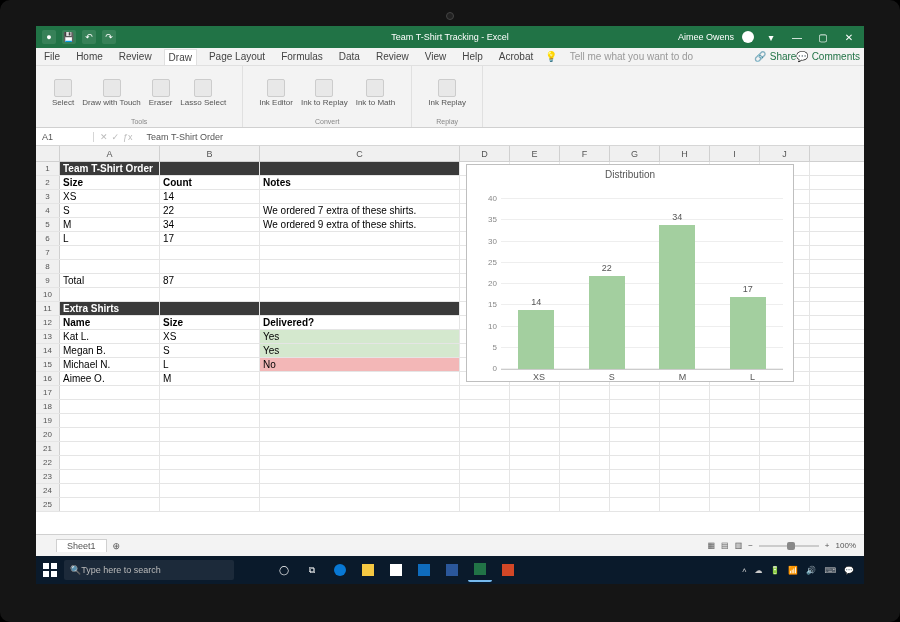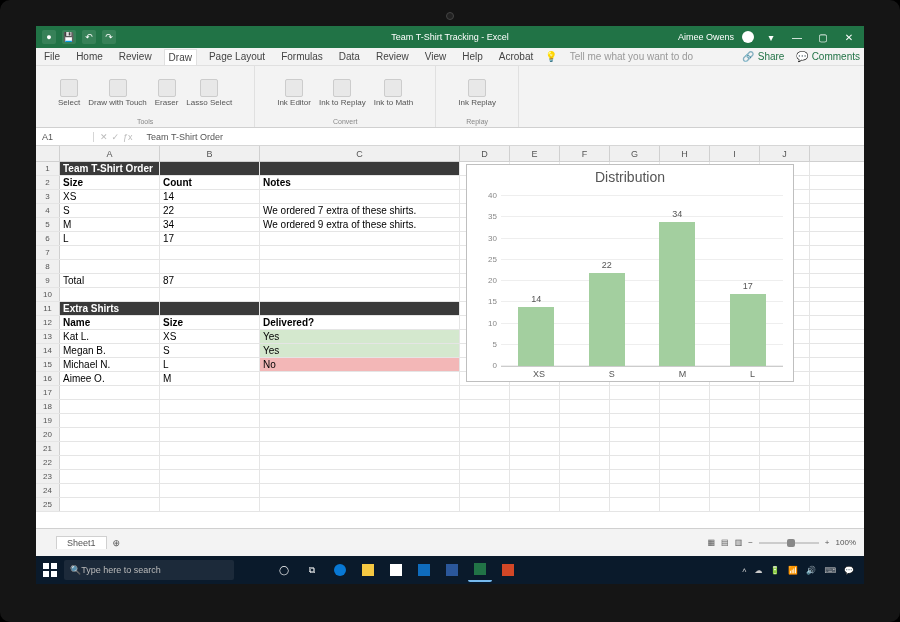--- a/index.html
+++ b/index.html
@@ -15,25 +15,25 @@
   .titlebar .title { position:absolute; left:50%; transform:translateX(-50%); font-size:9px; color:#fff;text-align:right;}
   .titlebar .right { margin-left:auto; display:flex; align-items:center; gap:8px; padding-right:6px;}
   .titlebar .avatar { width:12px; height:12px; border-radius:50%; background:#fff;}
   .titlebar .winbtn { width:18px; height:14px; display:flex; align-items:center; justify-content:center; font-size:10px;}
 
   
   .menurow { height: 18px; background: #f3f3f3; border-bottom: 1px solid #e0e0e0; display: flex; align-items: center; font-size: 10px; color: #444; padding: 0 4px; gap:8px;}
   .menurow .tab { padding:2px 4px; cursor:pointer;}
   .menurow .tab.active { background:#fff; border-top:1px solid #e0e0e0; border-left:1px solid #e0e0e0; border-right:1px solid #e0e0e0;}
   .menurow .tellme { color:#999; margin-left:4px;}
-  .menurow .right { margin-left:auto; display:flex; gap:12px; color:#217346;}
+  .menurow .right { margin-left:auto; display:flex; gap:0; color:#217346;}
 
   
   .ribbon { height: 62px; background: #f3f3f3; border-bottom:1px solid #d0d0d0; display:flex; align-items:stretch; font-size:8px; color:#555;}
-  .ribgroup { border-right:1px solid #e0e0e0; display:flex; flex-direction:column; padding:2px 20px; }
+  .ribgroup { border-right:1px solid #e0e0e0; display:flex; flex-direction:column; padding:2px 14px; }
   .ribgroup .controls { flex:1; display:flex; align-items:center; gap:4px;}
   .ribgroup .label { text-align:center; font-size:7px; color:#888; padding-top:1px;}
   .ribitem { display:flex; flex-direction:column; align-items:center; gap:1px; padding:0 2px;}
   .ribicon { width:18px; height:18px; background:#e8e8e8; border:1px solid #ccc; border-radius:2px;}
   .pen { width:12px; height:28px; border-radius:2px 2px 1px 1px; position:relative;}
   .pen::after { content:""; position:absolute; bottom:0; left:0; right:0; height:6px; background:#ddd;}
   .pen.red{background:#d62f2f;} .pen.black{background:#222;} .pen.yellow{background:#f2c511;} .pen.green{background:#3a8a3a;} .pen.blue{background:#2b6cb0;}
   .highlighter{ width:14px; height:28px; border-radius:2px; position:relative;}
   .highlighter.ylw{background:#f7f48b;} .highlighter.grn{background:#7ac17a;}
 
@@ -55,31 +55,31 @@
   .cell { border-right:1px solid #e5e5e5; font-size:10px; padding:0 3px; display:flex; align-items:center; overflow:hidden; white-space:nowrap;}
   .hdr1 { background:#3a3a3a; color:#fff; font-weight:bold;}
   .bold { font-weight:bold;}
   .yesbg { background:#d4e8ce;text-align:right;}
   .nobg { background:#f3b7b7;}
   
   .cA{width:100px;} .cB{width:100px;} .cC{width:200px;} .cD{width:50px;} .cE{width:50px;} .cF{width:50px;} .cG{width:50px;} .cH{width:50px;} .cI{width:50px;} .cJ{width:50px;}
 
   
   .chart { position:absolute; top:18px; left:430px; width:328px; height:218px; background:#fff; border:1px solid #bfbfbf; padding:4px 6px 2px 6px;}
-  .chart-title { text-align:center; font-size:14px; color:#555; margin-bottom:12px;}
+  .chart-title { text-align:center; font-size:10px; color:#555; margin-bottom:20px;}
   .plot { position:relative; height:170px; margin-left:28px; margin-right:4px; border-bottom:1px solid #ccc;}
   .gridline { position:absolute; left:0; right:0; border-top:1px solid #eee; font-size:8px; color:#888;}
   .gridline span { position:absolute; left:-24px; top:-5px; width:20px; text-align:right;}
   .bars { position:absolute; inset:0; display:flex; justify-content:space-around; align-items:flex-end;}
   .bar { width:36px; background:#a3cf9f; position:relative;}
   .bar .val { position:absolute; top:-13px; width:100%; text-align:center; font-size:9px; color:#555;}
   .xlabels { display:flex; justify-content:space-around; font-size:9px; color:#555; margin-left:28px; margin-top:2px;}
 
   
-  .sheettabs { height:28px; border-top:1px solid #d0d0d0; background:#f3f3f3; display:flex; align-items:center; font-size:9px; color:#555;}
+  .sheettabs { height:22px; border-top:1px solid #d0d0d0; background:#f3f3f3; display:flex; align-items:center; font-size:9px; color:#555;}
   .sheettab { background:#fff; border:1px solid #d0d0d0; border-bottom:none; padding:1px 10px; margin-left:20px;}
   .zoom { margin-left:auto; display:flex; align-items:center; gap:6px; padding-right:8px; font-size:8px;}
   .zoom .track{ width:60px; height:2px; background:#ccc; position:relative;}
   .zoom .thumb{ position:absolute; left:28px; top:-3px; width:8px; height:8px; background:#888; border-radius:2px;}
 
   
   .taskbar { height: 28px; background: #0a1a2b; display:flex; align-items:center; gap:4px; padding:0 4px; color:#fff; font-size:9px;}
   .taskbar .start { width:20px; height:20px; display:flex; align-items:center; justify-content:center;}
   .taskbar .search { background:#1c2a3a; width:170px; height:20px; display:flex; align-items:center; padding:0 6px; border-radius:2px; color:#bbb;}
   .taskbar .ticon { width:24px; height:24px; display:flex; align-items:center; justify-content:center; border-radius:2px;}

